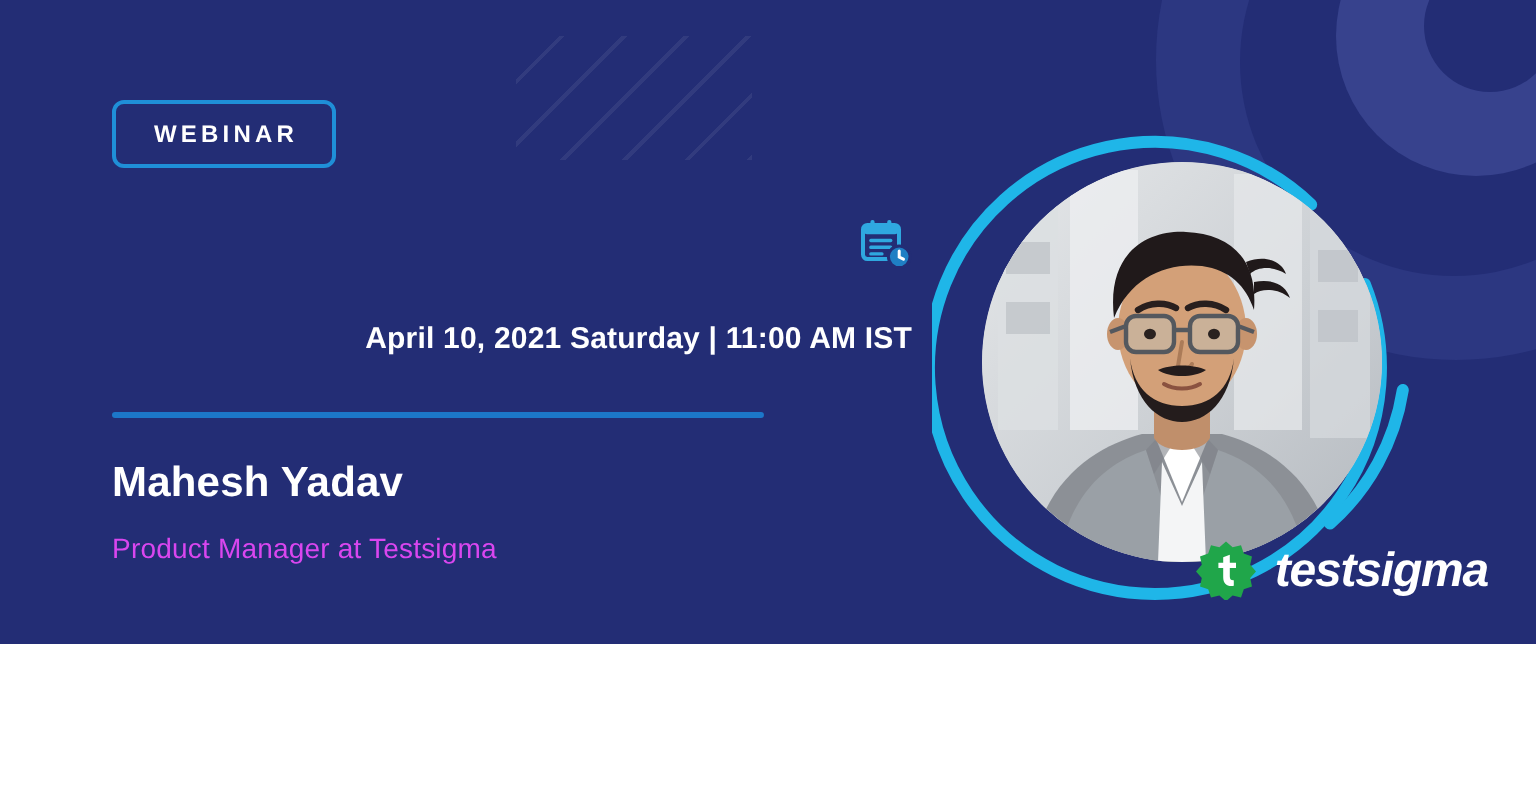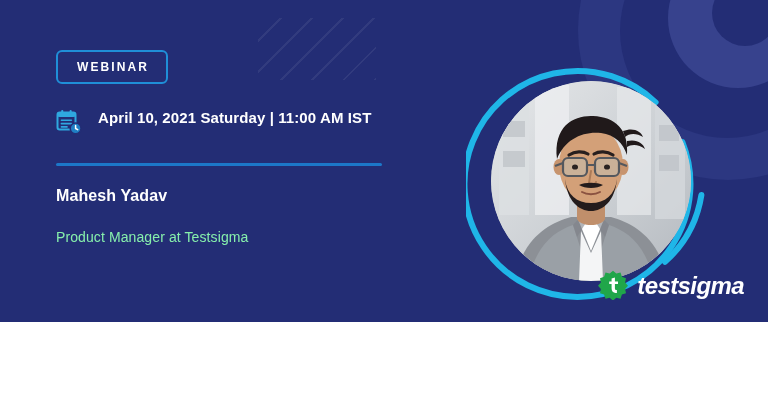--- a/index.html
+++ b/index.html
@@ -62,49 +62,50 @@
     font-size:31px;
     font-weight:bold;
     line-height:1.33;
     letter-spacing:-0.2px;
   }
   .title span { display:block; }
 
   .datetime {
     margin-top:25px;
     display:flex;
-    align-items:flex-start;
-    gap:16px;
+    align-items:flex-end;
+    gap:26px;
+    flex-direction:column;
   }
   .cal-icon { width:26px; height:26px; flex:0 0 26px; display:block; }
   .date-text {
     color:#ffffff;
     font-size:15px;
     font-weight:bold;
     letter-spacing:0.1px;
     white-space:nowrap;
   }
 
   .divider {
     margin-top:28px;
     width:326px; height:3px;
     background:#1c77c9;
     border-radius:2px;
   }
 
   .speaker-name {
     margin-top:21px;
     color:#ffffff;
-    font-size:16px;
+    font-size:21px;
     font-weight:bold;
     letter-spacing:0.1px;
   }
   .speaker-role {
-    margin-top:24px;
-    color:#86efac;
+    margin-top:12px;
+    color:#d946ef;
     font-size:14px;
     font-weight:normal;
     letter-spacing:0.1px;
   }
 
   
   .portrait-wrap {
     position:absolute; left:466px; top:56px;
     width:250px; height:250px;
   }

